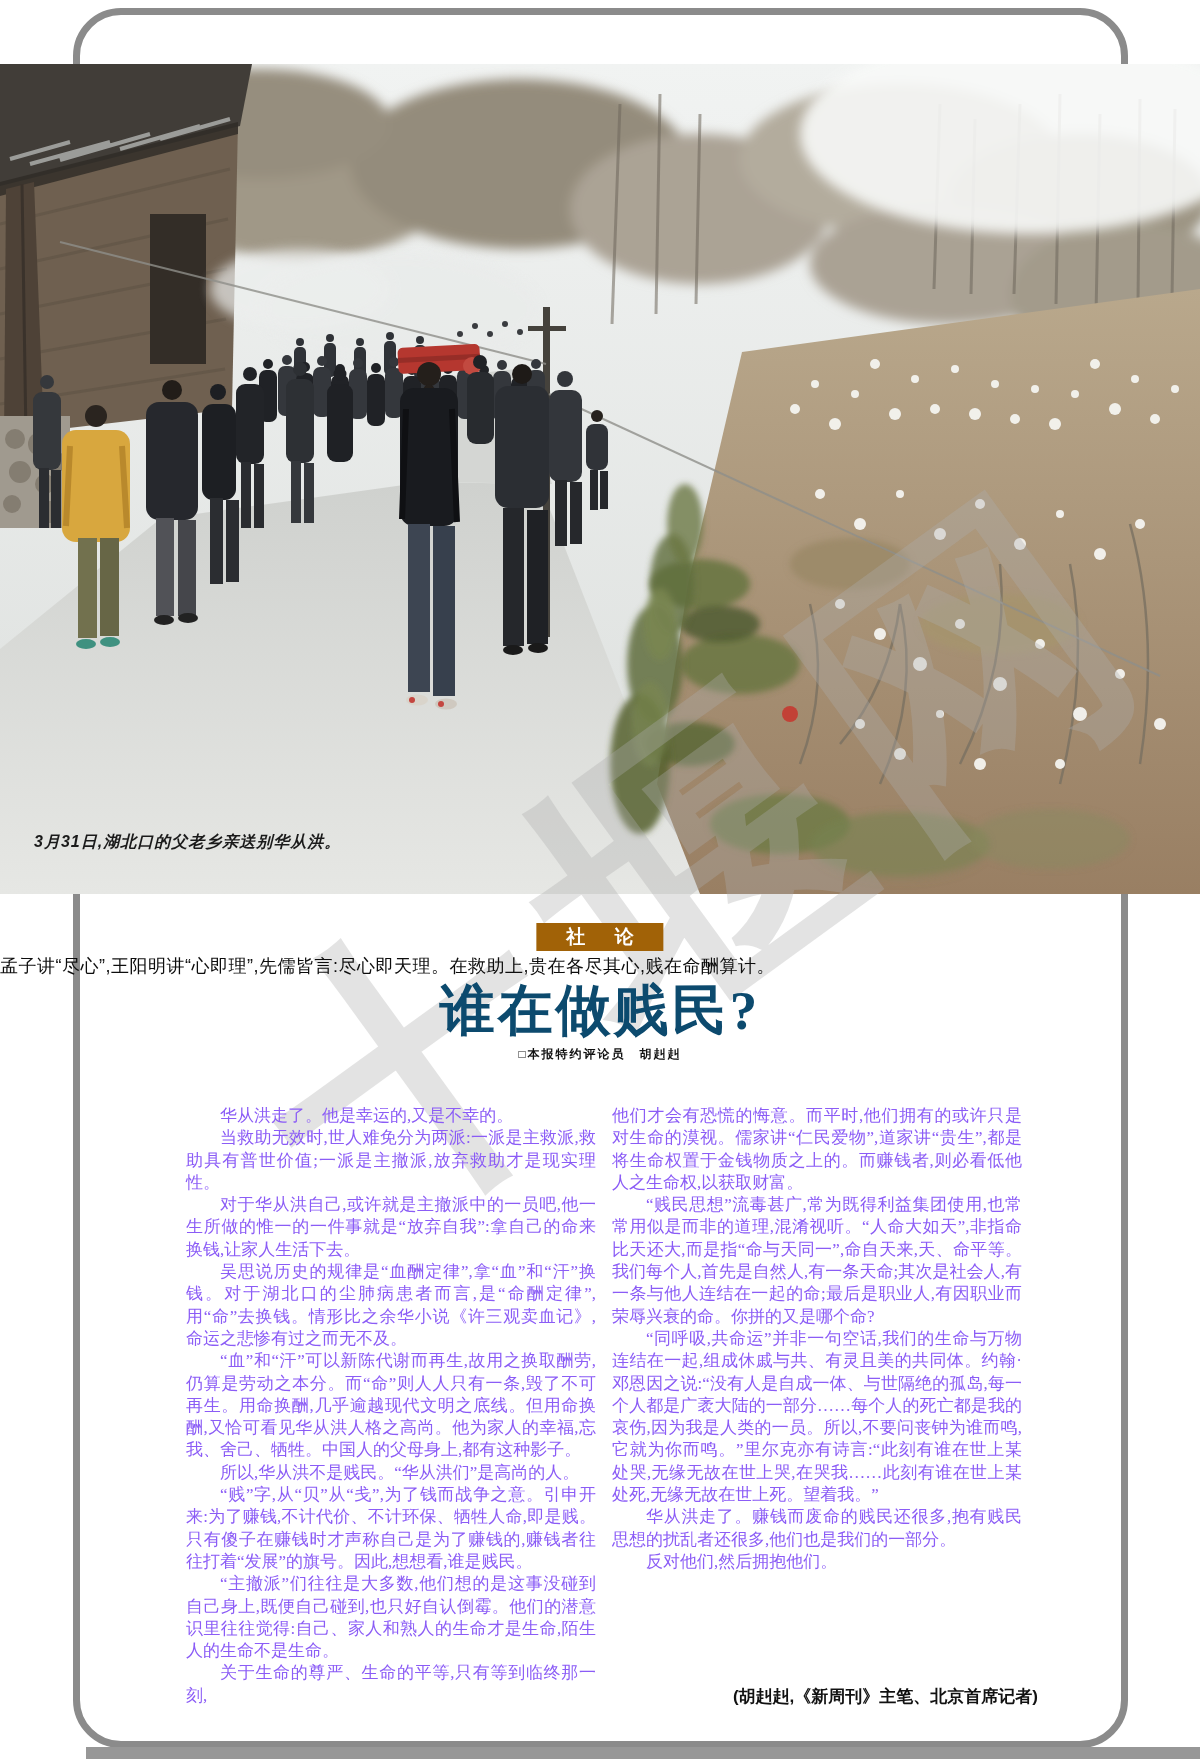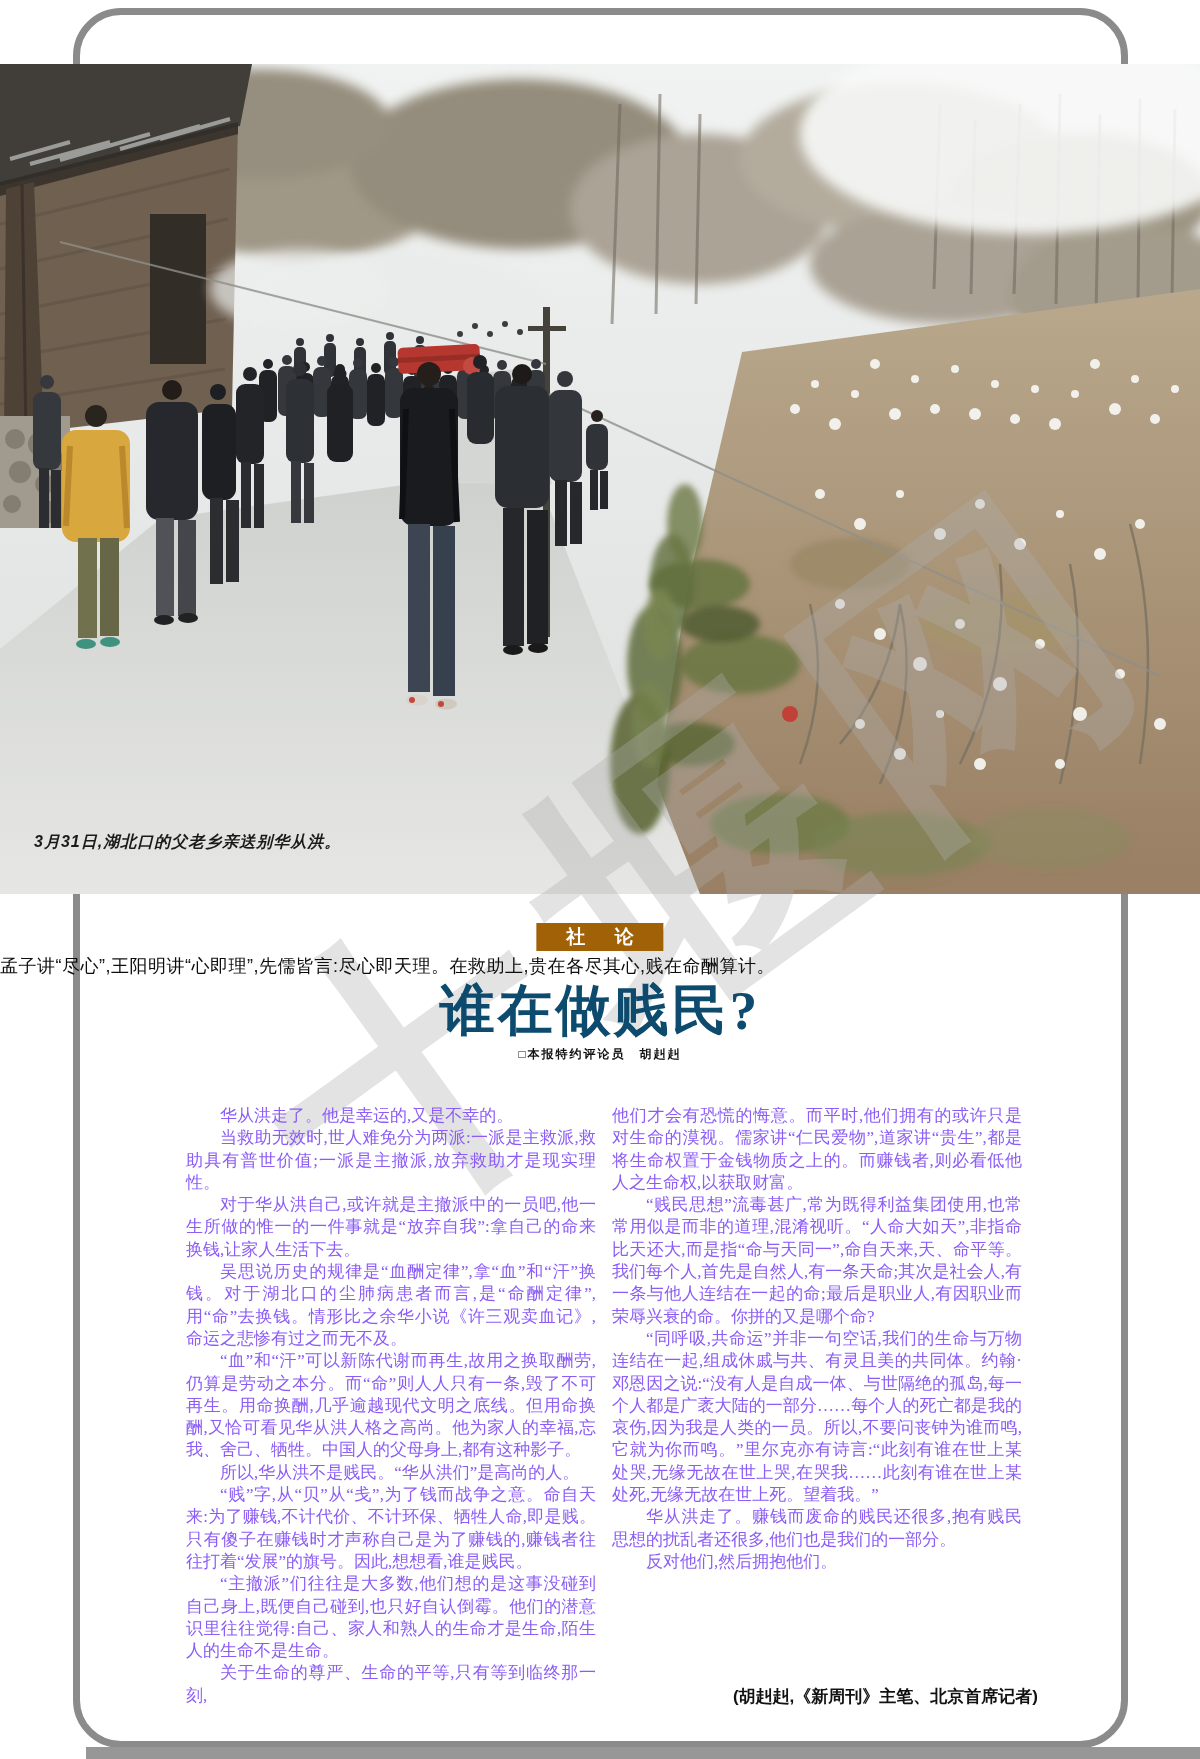--- a/index.html
+++ b/index.html
@@ -385,21 +385,21 @@
 <h1 class="title" style="margin:0;">谁在做贱民?</h1>
 <div class="byline">□本报特约评论员　胡赳赳</div>
 
 <div class="column col-left">
     <p class="para">华从洪走了。他是幸运的,又是不幸的。</p>
     <p class="para">当救助无效时,世人难免分为两派:一派是主救派,救助具有普世价值;一派是主撤派,放弃救助才是现实理性。</p>
     <p class="para">对于华从洪自己,或许就是主撤派中的一员吧,他一生所做的惟一的一件事就是“放弃自我”:拿自己的命来换钱,让家人生活下去。</p>
     <p class="para">吴思说历史的规律是“血酬定律”,拿“血”和“汗”换钱。对于湖北口的尘肺病患者而言,是“命酬定律”,用“命”去换钱。情形比之余华小说《许三观卖血记》,命运之悲惨有过之而无不及。</p>
     <p class="para">“血”和“汗”可以新陈代谢而再生,故用之换取酬劳,仍算是劳动之本分。而“命”则人人只有一条,毁了不可再生。用命换酬,几乎逾越现代文明之底线。但用命换酬,又恰可看见华从洪人格之高尚。他为家人的幸福,忘我、舍己、牺牲。中国人的父母身上,都有这种影子。</p>
     <p class="para">所以,华从洪不是贱民。“华从洪们”是高尚的人。</p>
-    <p class="para">“贱”字,从“贝”从“戋”,为了钱而战争之意。命自天来:为了赚钱,不计代价、不计环保、牺牲人命,即是贱。只有傻子在赚钱时才声称自己是为了赚钱的,赚钱者往往打着“发展”的旗号。因此,想想看,谁是贱民。</p>
+    <p class="para">“贱”字,从“贝”从“戋”,为了钱而战争之意。引申开来:为了赚钱,不计代价、不计环保、牺牲人命,即是贱。只有傻子在赚钱时才声称自己是为了赚钱的,赚钱者往往打着“发展”的旗号。因此,想想看,谁是贱民。</p>
     <p class="para">“主撤派”们往往是大多数,他们想的是这事没碰到自己身上,既便自己碰到,也只好自认倒霉。他们的潜意识里往往觉得:自己、家人和熟人的生命才是生命,陌生人的生命不是生命。</p>
     <p class="para">关于生命的尊严、生命的平等,只有等到临终那一刻,</p>
   </div>
 <div class="column col-right">
     <p class="para no-indent">他们才会有恐慌的悔意。而平时,他们拥有的或许只是对生命的漠视。儒家讲“仁民爱物”,道家讲“贵生”,都是将生命权置于金钱物质之上的。而赚钱者,则必看低他人之生命权,以获取财富。</p>
     <p class="para">“贱民思想”流毒甚广,常为既得利益集团使用,也常常用似是而非的道理,混淆视听。“人命大如天”,非指命比天还大,而是指“命与天同一”,命自天来,天、命平等。我们每个人,首先是自然人,有一条天命;其次是社会人,有一条与他人连结在一起的命;最后是职业人,有因职业而荣辱兴衰的命。你拼的又是哪个命?</p>
     <p class="para">“同呼吸,共命运”并非一句空话,我们的生命与万物连结在一起,组成休戚与共、有灵且美的共同体。约翰·邓恩因之说:“没有人是自成一体、与世隔绝的孤岛,每一个人都是广袤大陆的一部分……每个人的死亡都是我的哀伤,因为我是人类的一员。所以,不要问丧钟为谁而鸣,它就为你而鸣。”里尔克亦有诗言:“此刻有谁在世上某处哭,无缘无故在世上哭,在哭我……此刻有谁在世上某处死,无缘无故在世上死。望着我。”</p>
     <p class="para">华从洪走了。赚钱而废命的贱民还很多,抱有贱民思想的扰乱者还很多,他们也是我们的一部分。</p>
     <p class="para">反对他们,然后拥抱他们。</p>
   </div>

